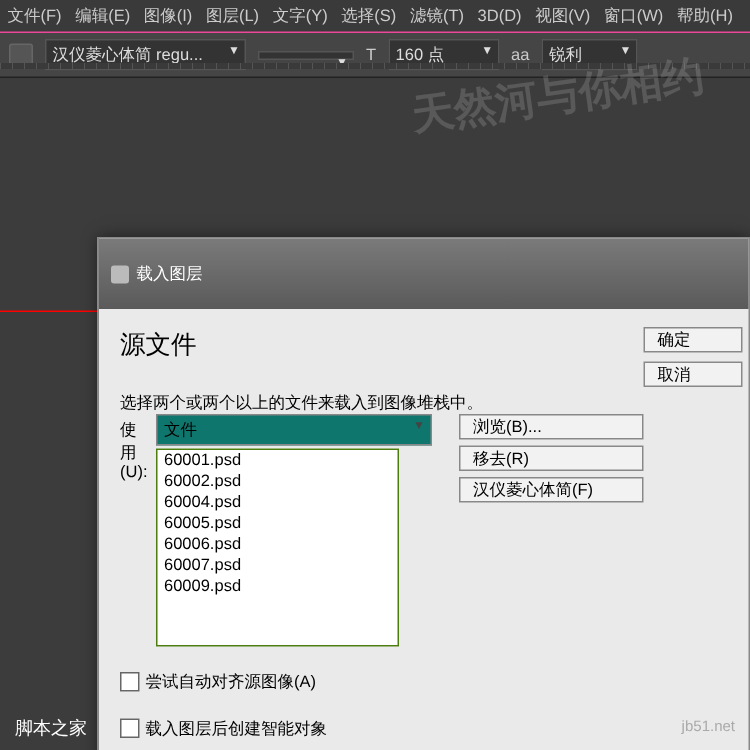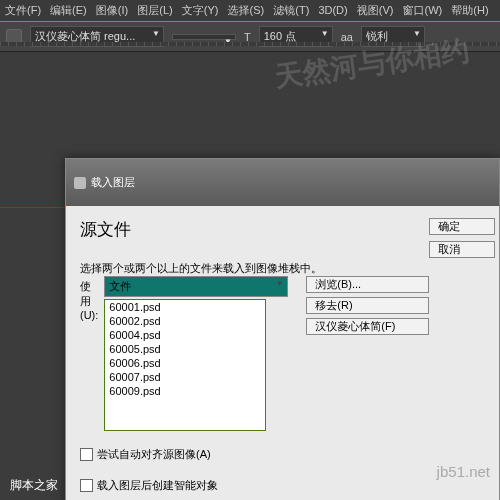--- a/index.html
+++ b/index.html
@@ -26,21 +26,21 @@
 .combo:after{content:"▼";position:absolute;right:4px;font-size:8px;color:#444}
 .filebox{background:#fff;border:1px solid #4d7c0f;width:160px;height:130px;overflow:auto;margin-top:2px}
 .filebox div{padding:1px 4px;font-size:11px}
 .sidebtns{display:flex;flex-direction:column;gap:4px;margin-left:12px}
 .sidebtns .btn{width:105px}
 .chk-row{display:flex;align-items:center;gap:4px;margin-top:16px;font-size:11px}
 .chk{width:11px;height:11px;border:1px solid #666;background:#fff}
 .arrow{position:absolute;background:red;height:2px;transform-origin:left center}
 .arrow:after{content:"";position:absolute;right:-1px;top:-4px;border:5px solid transparent;border-left-color:red}
 .footer{position:absolute;bottom:6px;left:10px;color:#ffffff;font-size:12px}
-.footer-r{position:absolute;bottom:20px;right:10px;color:#aaa;font-size:15px}
+.footer-r{position:absolute;bottom:10px;right:10px;color:#aaa;font-size:10px}
 .ruler{position:absolute;top:42px;left:0;right:0;height:4px;background:repeating-linear-gradient(90deg,#555 0,#555 1px,#3a3a3a 1px,#3a3a3a 8px)}
 </style>
 </head>
 <body>
 
 <div class="menubar">
   <span>文件(F)</span>
   <span>编辑(E)</span>
   <span>图像(I)</span>
   <span>图层(L)</span>

